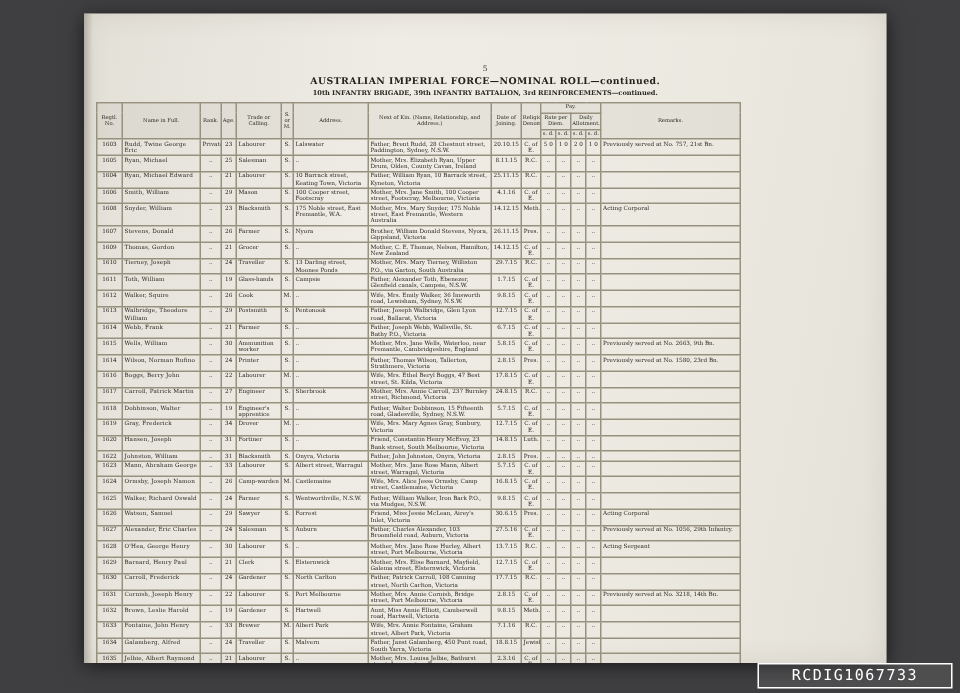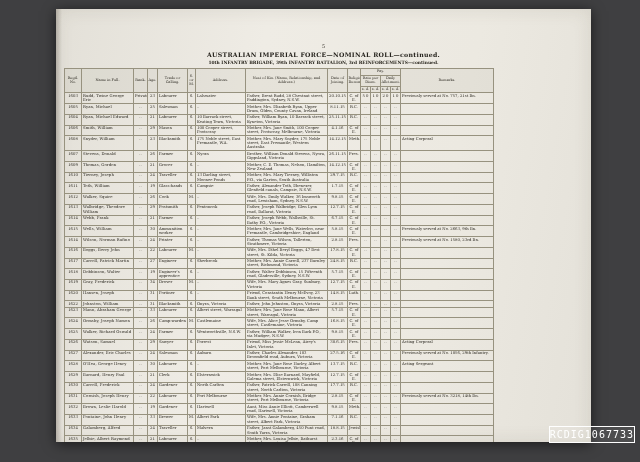--- a/index.html
+++ b/index.html
@@ -43,23 +43,23 @@
   col.k14{width:auto}
   .roll td.c0,.roll td.c2,.roll td.c3,.roll td.c5,.roll td.c8,.roll td.c9,
   .roll td.c10,.roll td.c11,.roll td.c12,.roll td.c13{text-align:center;}
   .roll td.c1{letter-spacing:.1px;}
   .memorial{
     position:absolute;left:7px;bottom:5px;color:#ffffff;
     font-family:"Liberation Sans", sans-serif;
     font-size:11px;font-weight:bold;letter-spacing:.4px;
   }
   .catalog{
-    position:absolute;right:5px;bottom:19px;color:#ffffff;
+    position:absolute;right:5px;bottom:3px;color:#ffffff;
     border:1px solid #ffffff;background:rgba(255,255,255,0.08);
-    padding:2px 0;
+    padding:2px 22px;
     font-family:"DejaVu Sans Mono", monospace;
     font-size:10px;letter-spacing:1px;
   }
 </style>
 </head>
 <body>
 
 <div class="photo">
 
   <div class="document">

